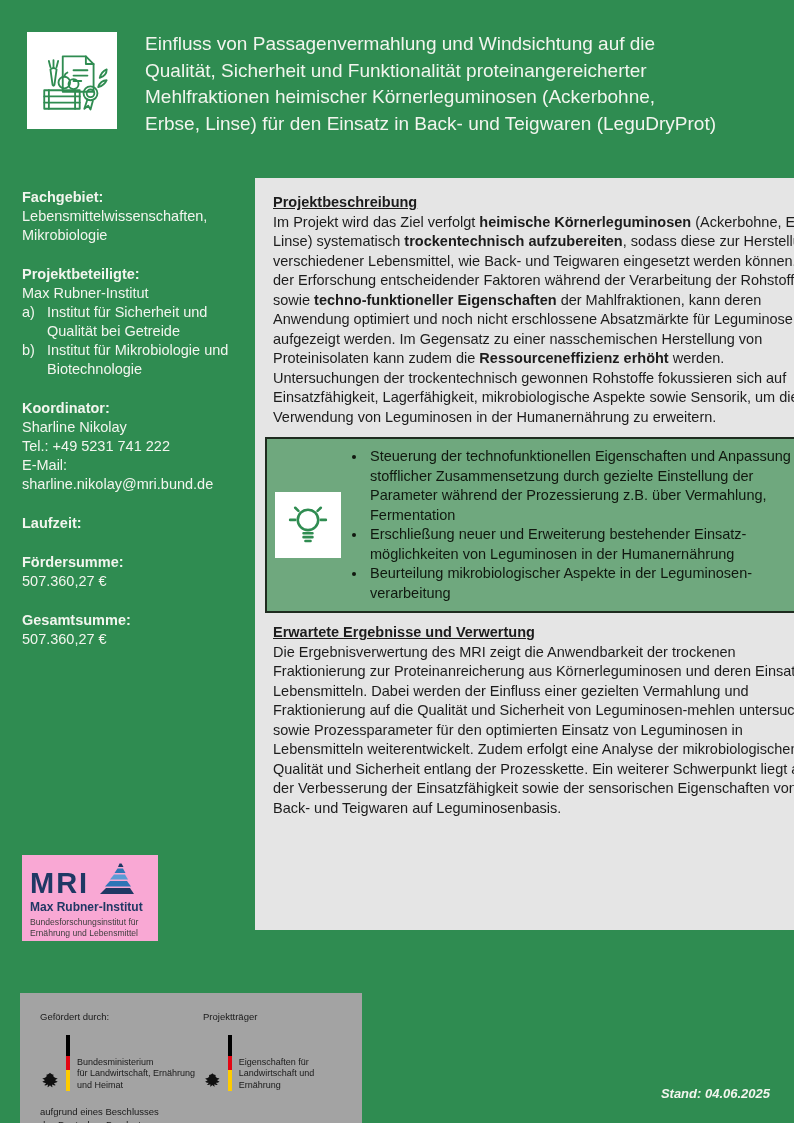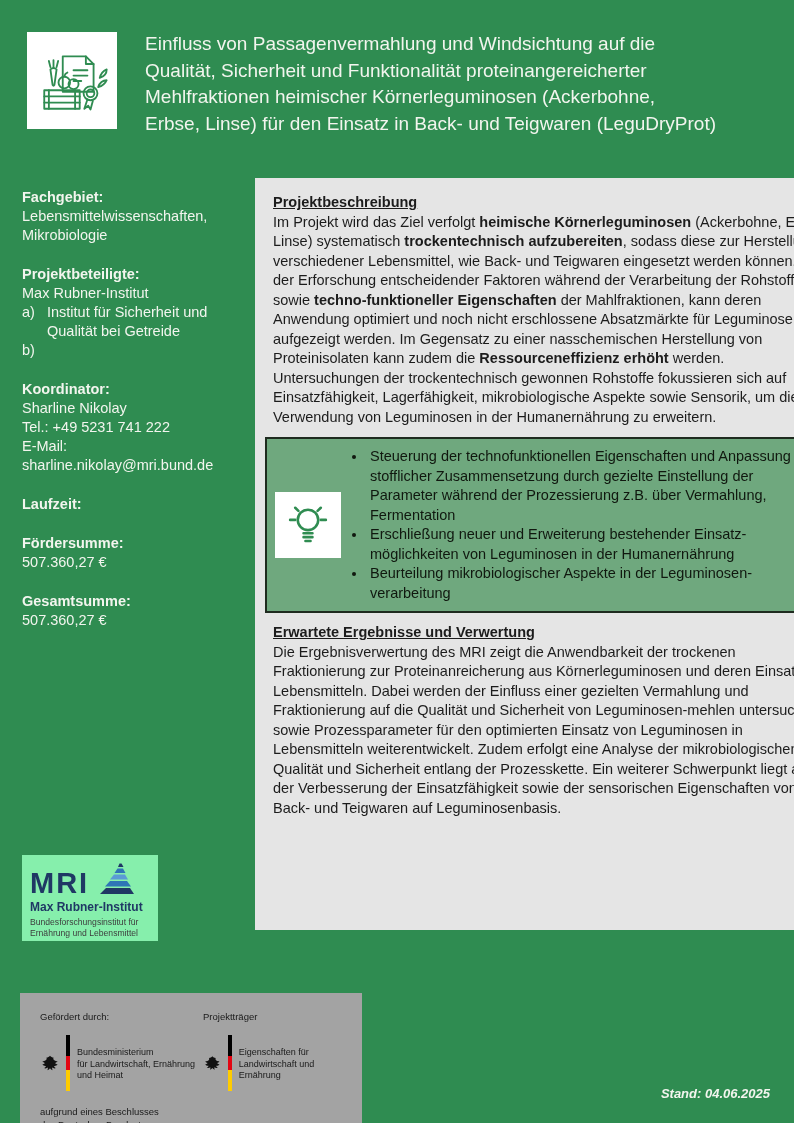--- a/index.html
+++ b/index.html
@@ -35,35 +35,35 @@
   .panel p{margin:0;font-size:14.5px;line-height:19.5px}
 
   .highlight{margin:10px -8px;background:var(--box-green);border:2px solid var(--box-border);
         display:flex;align-items:center;padding:8px 10px 8px 8px}
   .bulb-box{width:66px;height:66px;background:#fff;flex:none;display:flex;
         align-items:center;justify-content:center;margin-right:4px}
   .highlight ul{margin:0;padding-left:22px;font-size:14.5px;line-height:19.5px;color:#10180f}
   .highlight li{padding-left:3px}
 
   
-  .mri{position:absolute;left:22px;top:855px;width:136px;height:86px;background:#86efac;
+  .mri{position:absolute;left:22px;top:855px;width:136px;height:86px;background:#f9a8d4;
         padding:7px 8px 5px}
   .mri-top{display:flex;align-items:flex-end}
   .mri-acronym{font-size:29px;font-weight:800;color:var(--navy);letter-spacing:2px;line-height:0.85}
   .mri-name{font-size:12px;font-weight:700;color:var(--navy);margin-top:4px;white-space:nowrap}
   .mri-sub{font-size:8.6px;color:#3d3d3d;line-height:10.5px;margin-top:3px}
 
   
   .funding{position:absolute;left:20px;top:993px;width:342px;height:130px;background:#a3a3a3;
         padding:18px 11px 0 20px;color:#1a1a1a}
   .fund-cols{display:flex}
   .fund-col1{width:163px}
   .fund-col2{flex:1}
   .fund-label{font-size:9.5px;margin-bottom:13px}
-  .logo-row{display:flex;align-items:center}
+  .logo-row{display:flex;align-items:flex-end}
   .eagle{width:20px;height:20px;margin-top:1px}
   .flag{width:4px;margin:0 7px 0 6px;display:flex;flex-direction:column;flex:none}
   .flag .f-black{height:21px;background:#000}
   .flag .f-red{height:14px;background:var(--flag-red)}
   .flag .f-gold{height:21px;background:var(--flag-gold)}
   .org{font-size:9px;line-height:11.5px;padding-top:3px}
   .footnote{font-size:9.5px;line-height:12.5px;margin-top:15px}
 
   .stand{position:absolute;right:24px;top:1086px;color:var(--text-light);
         font-style:italic;font-weight:600;font-size:13px}
@@ -115,20 +115,21 @@
 
     <div class="sb-section">
       <div class="sb-heading">Projektbeteiligte:</div>
       <div>Max Rubner-Institut</div>
       <div class="sb-row">
         <span class="sb-marker">a)</span>
         <span>Institut für Sicherheit und Qualität bei Getreide</span>
       </div>
       <div class="sb-row">
         <span class="sb-marker">b)</span>
+        <span>Institut für Mikrobiologie und Biotechnologie</span>
       </div>
     </div>
 
     <div class="sb-section">
       <div class="sb-heading">Koordinator:</div>
       <div>Sharline Nikolay</div>
       <div>Tel.: +49 5231 741 222</div>
       <div>E-Mail:</div>
       <div>sharline.nikolay@mri.bund.de</div>
     </div>

